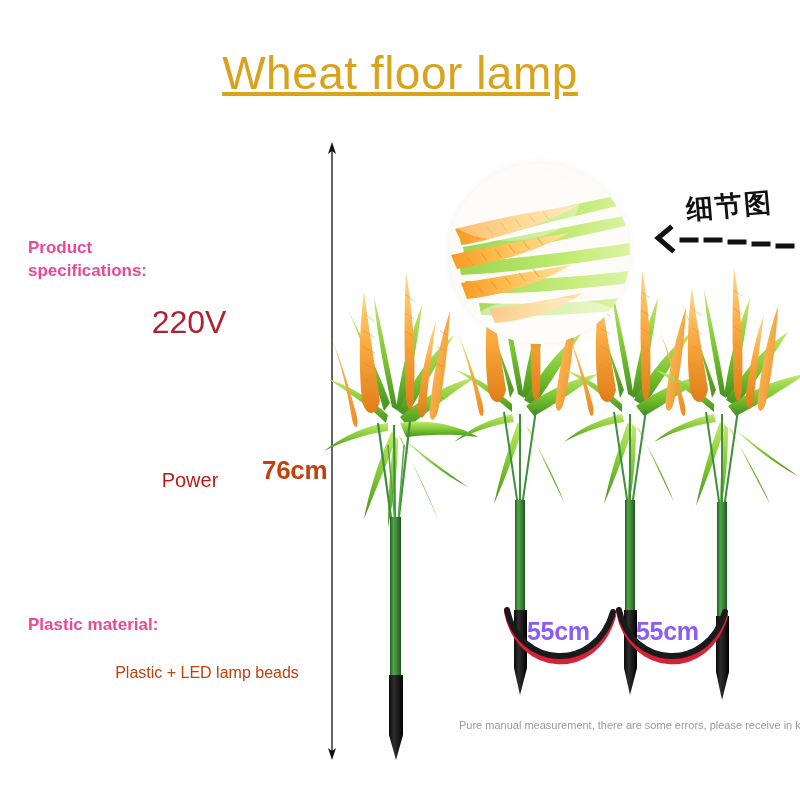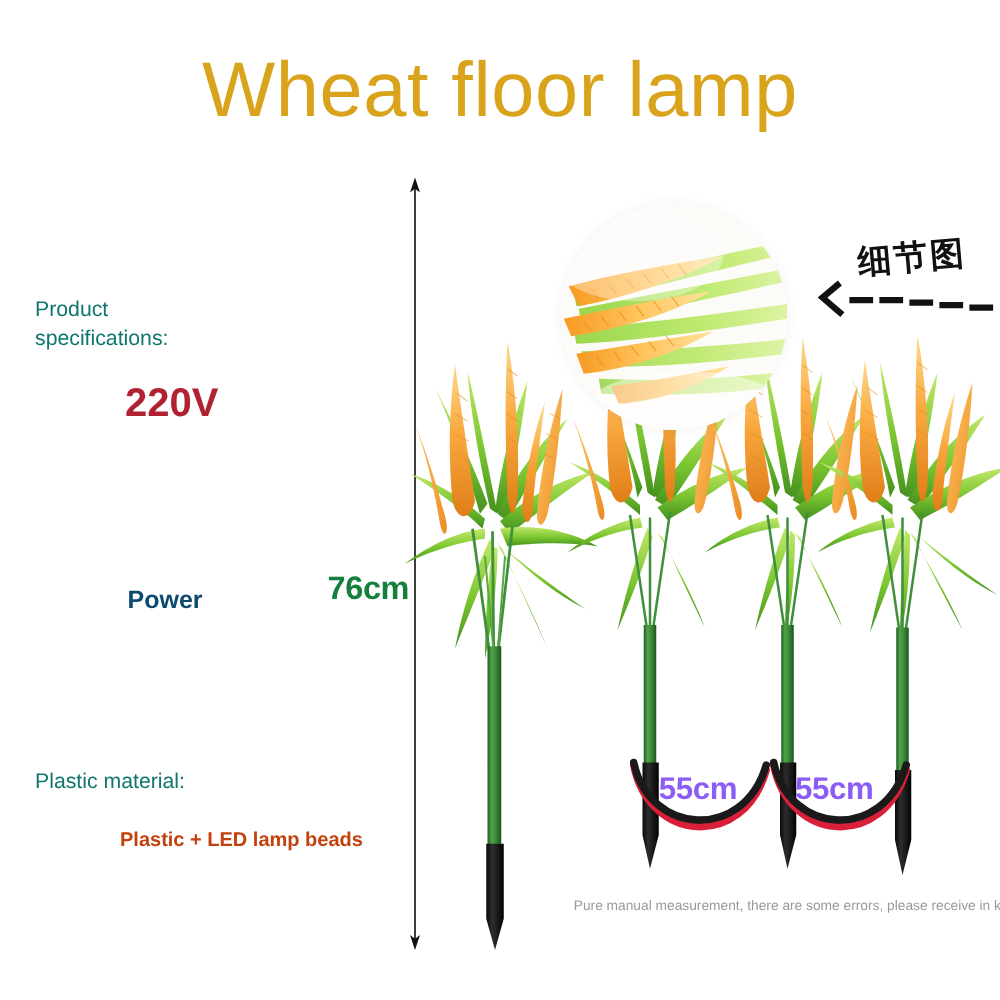--- a/index.html
+++ b/index.html
@@ -18,53 +18,55 @@
     overflow: hidden;
   }
 
   
   .title {
     position: absolute;
     left: 0;
     top: 36px;
     width: 800px;
     text-align: center;
-    font-size: 62px;
+    font-size: 46px;
     line-height: 74px;
     font-weight: 400;
     color: #d9a31b;
     letter-spacing: 0.5px;
     white-space: nowrap;
+    text-decoration: underline;
   }
 
   
   .spec-block { position: absolute; }
   .spec-label {
     font-size: 17px;
     line-height: 23px;
-    color: #0f766e;
+    color: #ec4899;
+    font-weight: 700;
+  }
+  .spec-value {
     font-weight: 400;
-  }
-  .spec-value {
-    font-weight: 700;
     white-space: nowrap;
+    text-align: center;
   }
   #spec-1 { left: 28px; top: 236px; width: 250px; }
   #spec-1 .spec-value {
     margin-top: 22px;
     margin-left: 72px;
     font-size: 32px;
     color: #b02232;
   }
   #spec-2 { left: 28px; top: 443px; width: 250px; }
   #spec-2 .spec-value {
     margin-top: 26px;
     margin-left: 74px;
     font-size: 20px;
-    color: #0c4a6e;
+    color: #b91c1c;
   }
   #spec-3 { left: 28px; top: 613px; width: 290px; }
   #spec-3 .spec-value {
     margin-top: 28px;
     margin-left: 68px;
     font-size: 16px;
     color: #c2410c;
   }
 
   
@@ -75,21 +77,21 @@
     width: 34px;
     height: 622px;
   }
   #dim-76 svg { display: block; }
   .dim-label-76 {
     position: absolute;
     left: 262px;
     top: 455px;
     font-size: 26px;
     font-weight: bold;
-    color: #15803d;
+    color: #c2410c;
     letter-spacing: -0.3px;
   }
 
   
   .lamp { position: absolute; }
   .lamp svg { display: block; overflow: visible; }
 
   
   #detail-circle {
     position: absolute;

